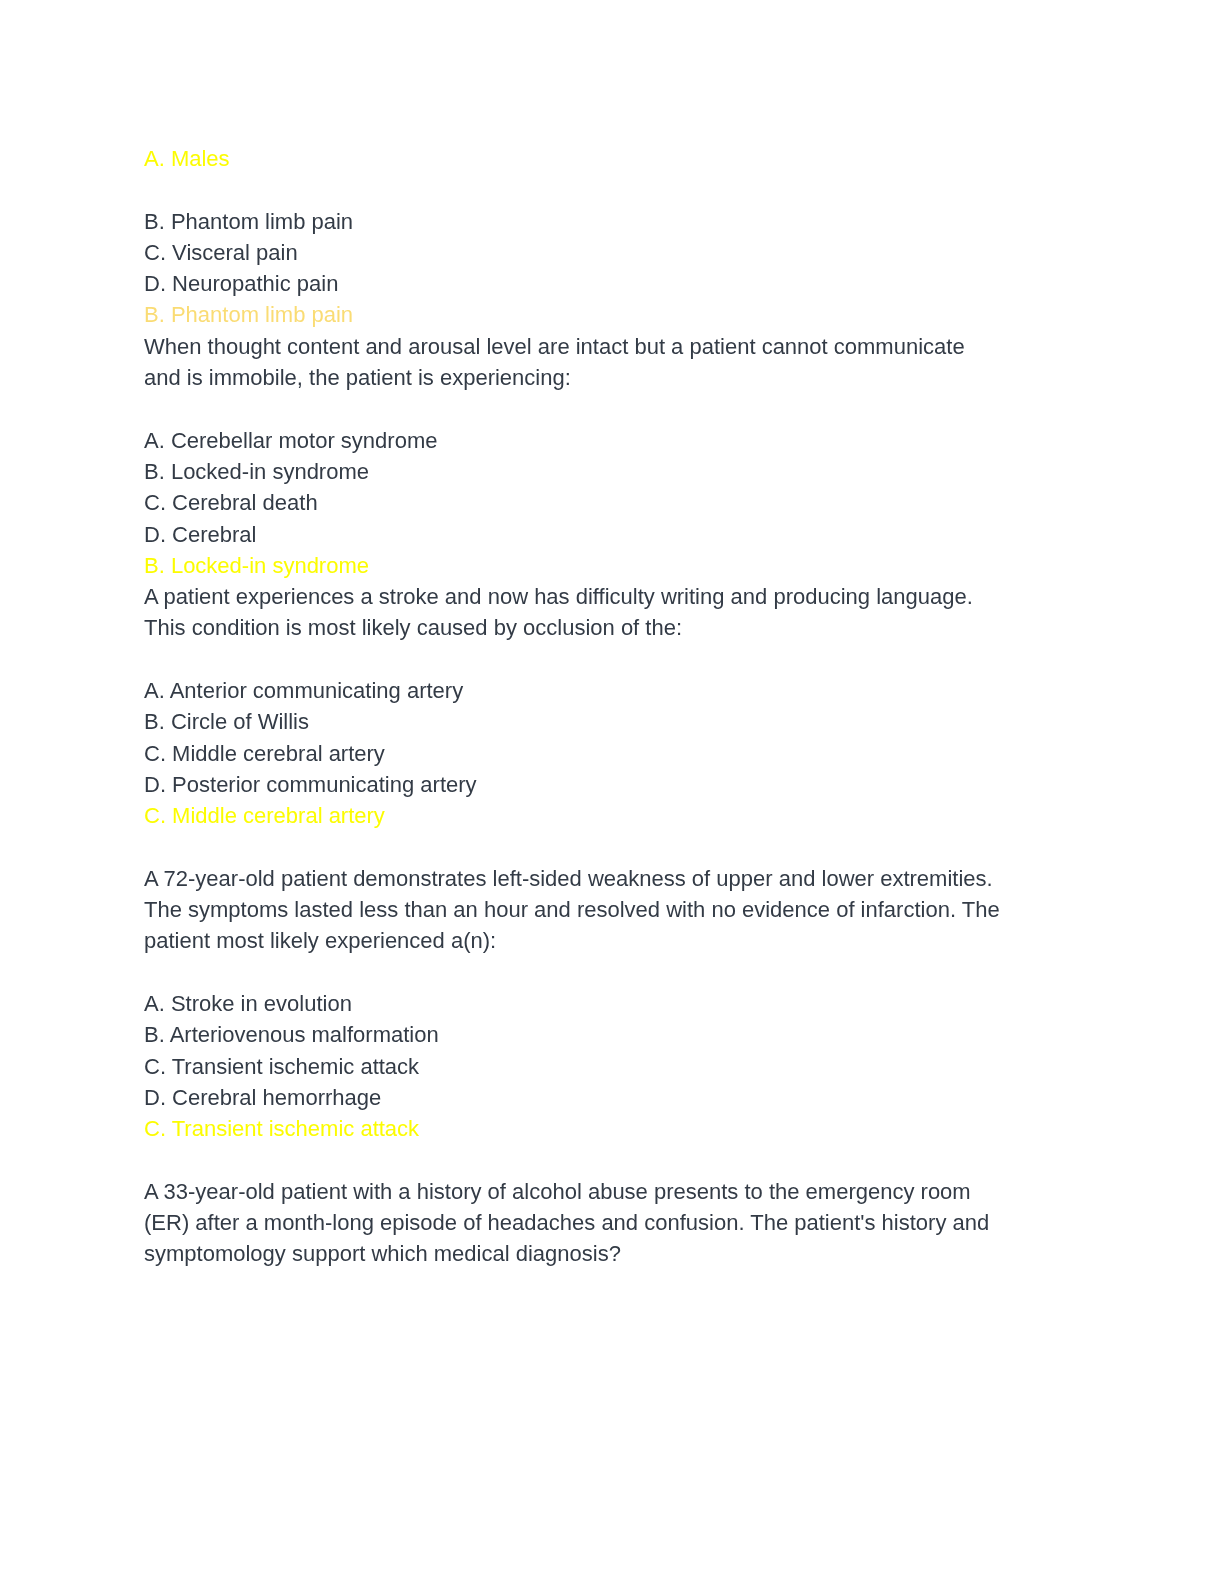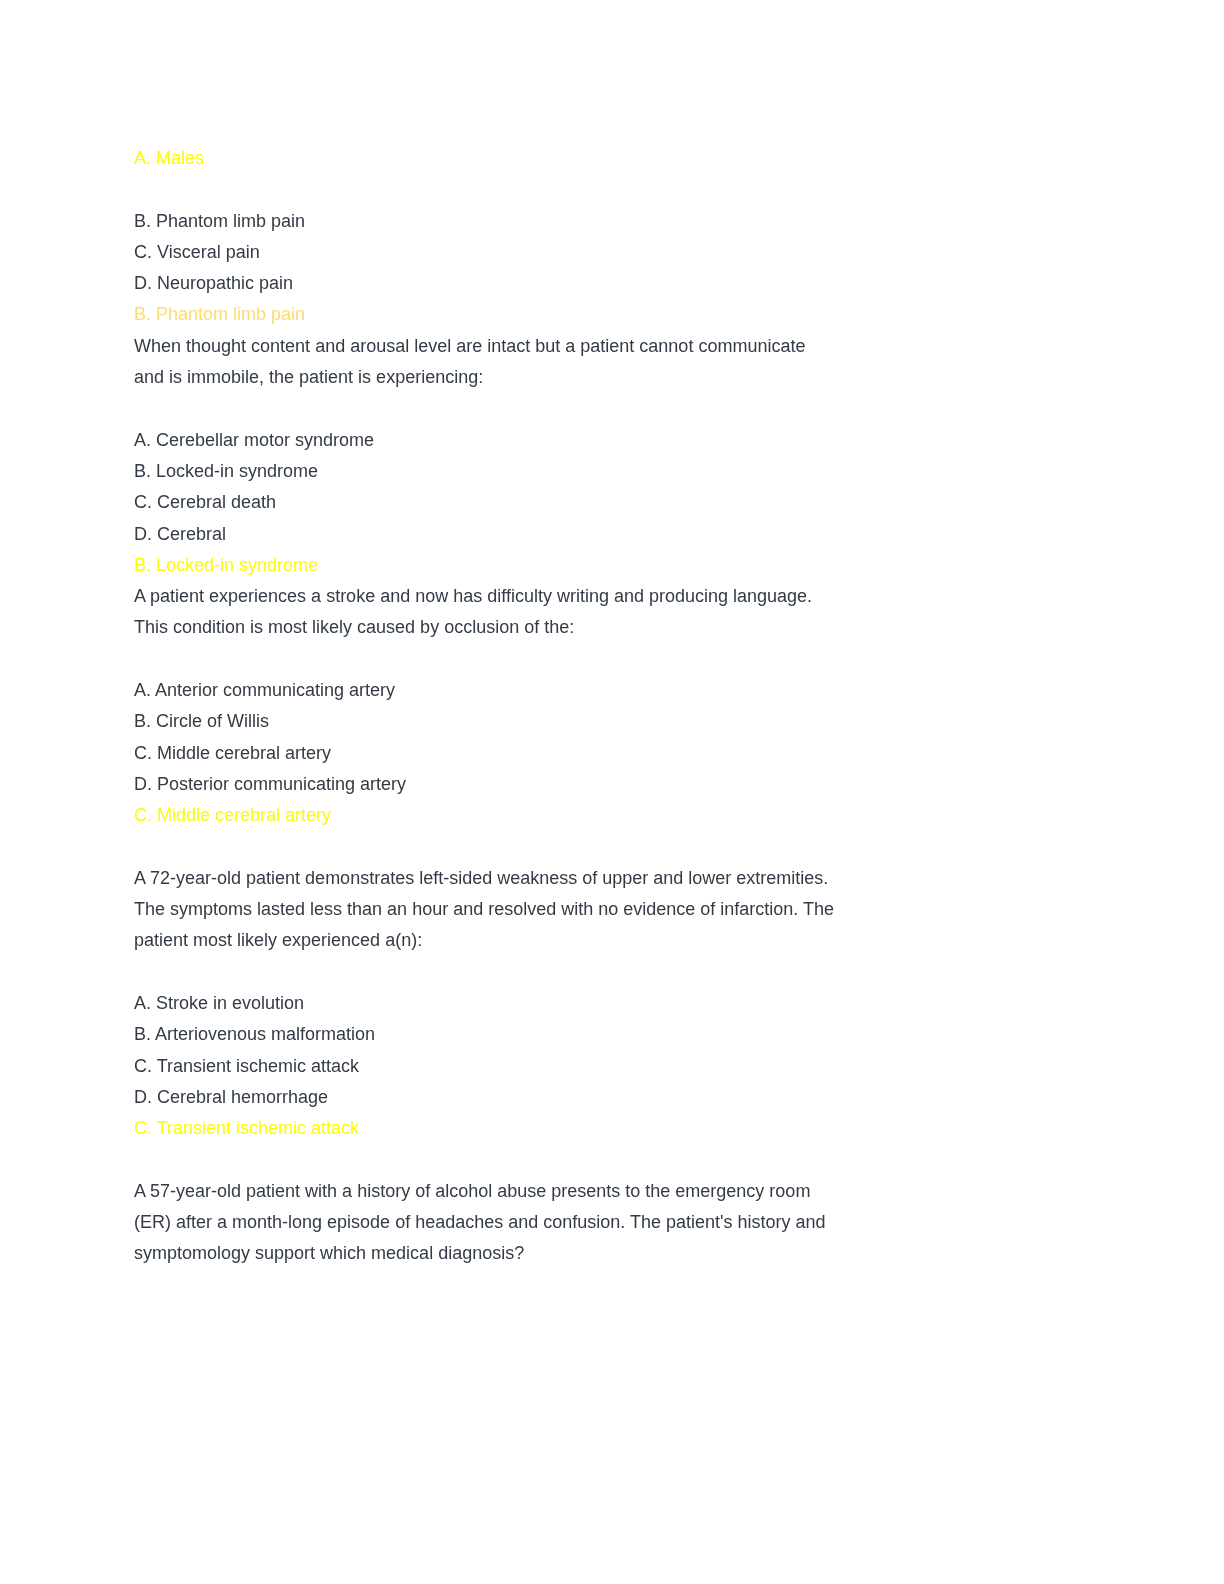--- a/index.html
+++ b/index.html
@@ -11,23 +11,23 @@
     position: relative;
     width: 1224px;
     height: 1584px;
     background: #ffffff;
     overflow: hidden;
     font-family: "Liberation Sans", sans-serif;
   }
   .content {
     position: absolute;
     top: 143px;
-    left: 134px;
+    left: 144px;
     width: 940px;
-    font-size: 18px;
+    font-size: 22px;
     line-height: 31.3px;
     color: var(--body-color, #333b46);
   }
   .line {
     min-height: 31.3px;
     white-space: pre-wrap;
   }
   .line.answer {
     color: var(--answer-color, #fcfc00);
   }
@@ -69,17 +69,17 @@
       <div class="line paragraph">A 72-year-old patient demonstrates left-sided weakness of upper and lower extremities.
 The symptoms lasted less than an hour and resolved with no evidence of infarction. The
 patient most likely experienced a(n):</div>
       <div class="line blank"></div>
       <div class="line option">A. Stroke in evolution</div>
       <div class="line option">B. Arteriovenous malformation</div>
       <div class="line option">C. Transient ischemic attack</div>
       <div class="line option">D. Cerebral hemorrhage</div>
       <div class="line answer">C. Transient ischemic attack</div>
       <div class="line blank"></div>
-      <div class="line paragraph">A 57-year-old patient with a history of alcohol abuse presents to the emergency room
+      <div class="line paragraph">A 33-year-old patient with a history of alcohol abuse presents to the emergency room
 (ER) after a month-long episode of headaches and confusion. The patient's history and
 symptomology support which medical diagnosis?</div>
     </div>
 </div>
 
 </body></html>

